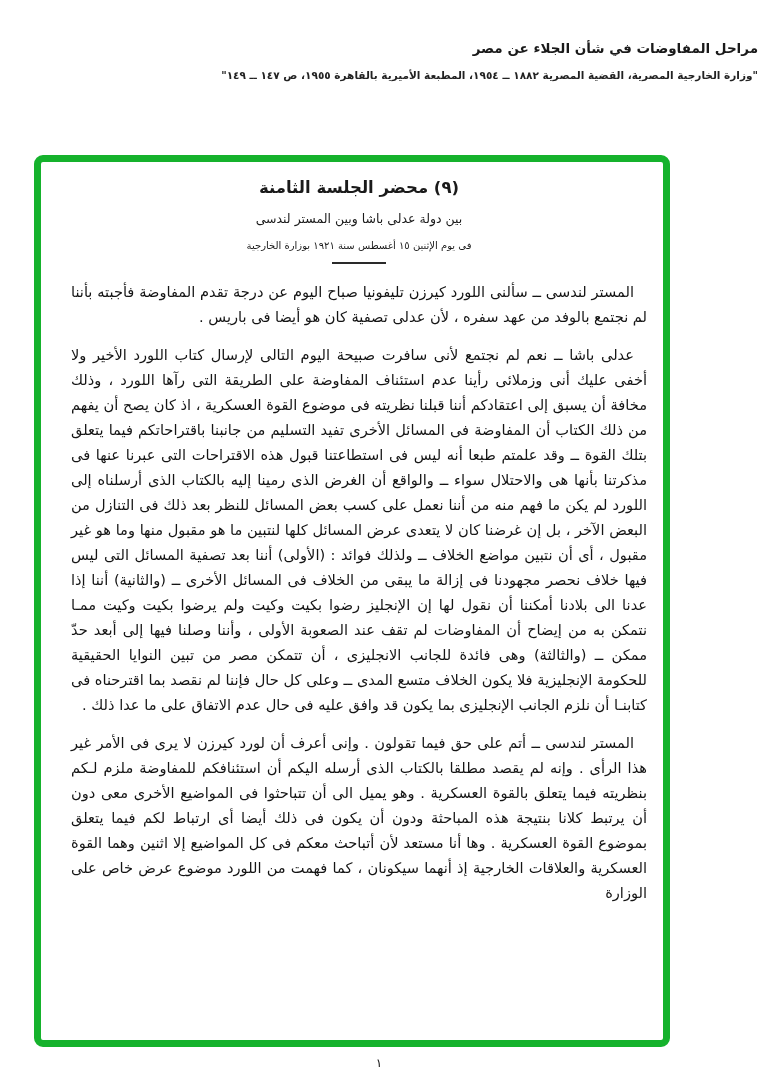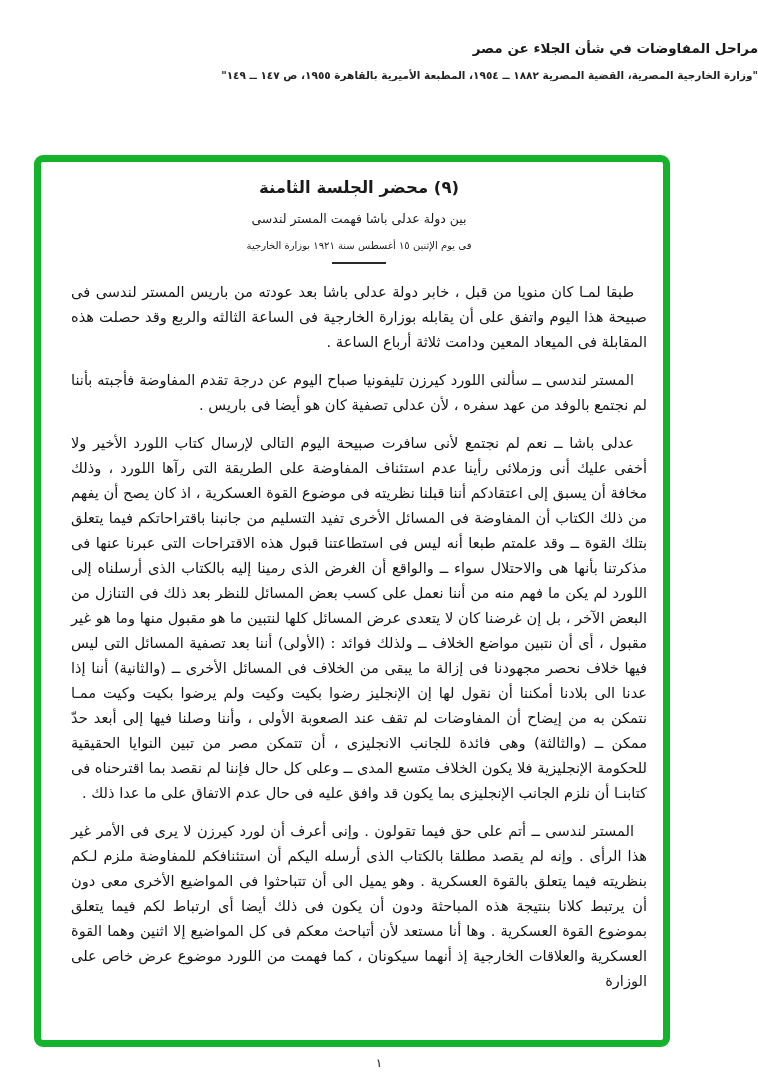--- a/index.html
+++ b/index.html
@@ -82,26 +82,25 @@
 <div class="page">
 
   <div class="header">
     <p class="header-title">مراحل المفاوضات في شأن الجلاء عن مصر</p>
     <p class="header-source">"وزارة الخارجية المصرية، القضية المصرية ١٨٨٢ ــ ١٩٥٤، المطبعة الأميرية بالقاهرة ١٩٥٥، ص ١٤٧ ــ ١٤٩"</p>
   </div>
 
   <div class="doc-frame">
     <div class="doc-inner">
       <p class="doc-title">(٩) محضر الجلسة الثامنة</p>
-      <p class="doc-sub1">بين دولة عدلى باشا فهمت المستر لندسى</p>
+      <p class="doc-sub1">بين دولة عدلى باشا وبين المستر لندسى</p>
       <p class="doc-sub2">فى يوم الإثنين ١٥ أغسطس سنة ١٩٢١ بوزارة الخارجية</p>
       <div class="title-divider"></div>
 
       <div class="body-text">
-        <p>طبقا لمـا كان منويا من قبل ، خابر دولة عدلى باشا بعد عودته من باريس المستر لندسى فى صبيحة هذا اليوم واتفق على أن يقابله بوزارة الخارجية فى الساعة الثالثه والربع وقد حصلت هذه المقابلة فى الميعاد المعين ودامت ثلاثة أرباع الساعة .</p>
         <p>المستر لندسى ــ سألنى اللورد كيرزن تليفونيا صباح اليوم عن درجة تقدم المفاوضة فأجبته بأننا لم نجتمع بالوفد من عهد سفره ، لأن عدلى تصفية كان هو أيضا فى باريس .</p>
         <p>عدلى باشا ــ نعم لم نجتمع لأنى سافرت صبيحة اليوم التالى لإرسال كتاب اللورد الأخير ولا أخفى عليك أنى وزملائى رأينا عدم استئناف المفاوضة على الطريقة التى رآها اللورد ، وذلك مخافة أن يسبق إلى اعتقادكم أننا قبلنا نظريته فى موضوع القوة العسكرية ، اذ كان يصح أن يفهم من ذلك الكتاب أن المفاوضة فى المسائل الأخرى تفيد التسليم من جانبنا باقتراحاتكم فيما يتعلق بتلك القوة ــ وقد علمتم طبعا أنه ليس فى استطاعتنا قبول هذه الاقتراحات التى عبرنا عنها فى مذكرتنا بأنها هى والاحتلال سواء ــ والواقع أن الغرض الذى رمينا إليه بالكتاب الذى أرسلناه إلى اللورد لم يكن ما فهم منه من أننا نعمل على كسب بعض المسائل للنظر بعد ذلك فى التنازل من البعض الآخر ، بل إن غرضنا كان لا يتعدى عرض المسائل كلها لنتبين ما هو مقبول منها وما هو غير مقبول ، أى أن نتبين مواضع الخلاف ــ ولذلك فوائد : (الأولى) أننا بعد تصفية المسائل التى ليس فيها خلاف نحصر مجهودنا فى إزالة ما يبقى من الخلاف فى المسائل الأخرى ــ (والثانية) أننا إذا عدنا الى بلادنا أمكننا أن نقول لها إن الإنجليز رضوا بكيت وكيت ولم يرضوا بكيت وكيت ممـا نتمكن به من إيضاح أن المفاوضات لم تقف عند الصعوبة الأولى ، وأننا وصلنا فيها إلى أبعد حدّ ممكن ــ (والثالثة) وهى فائدة للجانب الانجليزى ، أن تتمكن مصر من تبين النوايا الحقيقية للحكومة الإنجليزية فلا يكون الخلاف متسع المدى ــ وعلى كل حال فإننا لم نقصد بما اقترحناه فى كتابنـا أن نلزم الجانب الإنجليزى بما يكون قد وافق عليه فى حال عدم الاتفاق على ما عدا ذلك .</p>
         <p>المستر لندسى ــ أتم على حق فيما تقولون . وإنى أعرف أن لورد كيرزن لا يرى فى الأمر غير هذا الرأى . وإنه لم يقصد مطلقا بالكتاب الذى أرسله اليكم أن استئنافكم للمفاوضة ملزم لـكم بنظريته فيما يتعلق بالقوة العسكرية . وهو يميل الى أن تتباحثوا فى المواضيع الأخرى معى دون أن يرتبط كلانا بنتيجة هذه المباحثة ودون أن يكون فى ذلك أيضا أى ارتباط لكم فيما يتعلق بموضوع القوة العسكرية . وها أنا مستعد لأن أتباحث معكم فى كل المواضيع إلا اثنين وهما القوة العسكرية والعلاقات الخارجية إذ أنهما سيكونان ، كما فهمت من اللورد موضوع عرض خاص على الوزارة</p>
       </div>
     </div>
   </div>
 
   <div class="page-number">١</div>
 
 </div>

